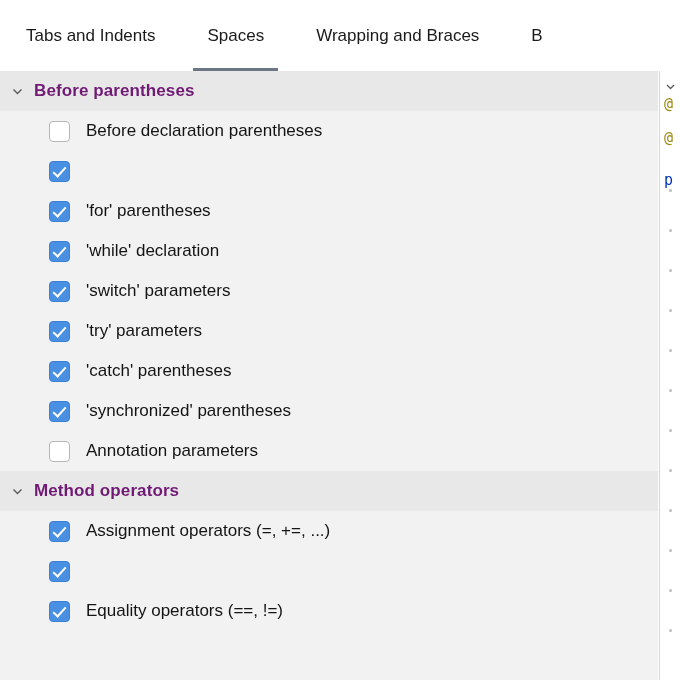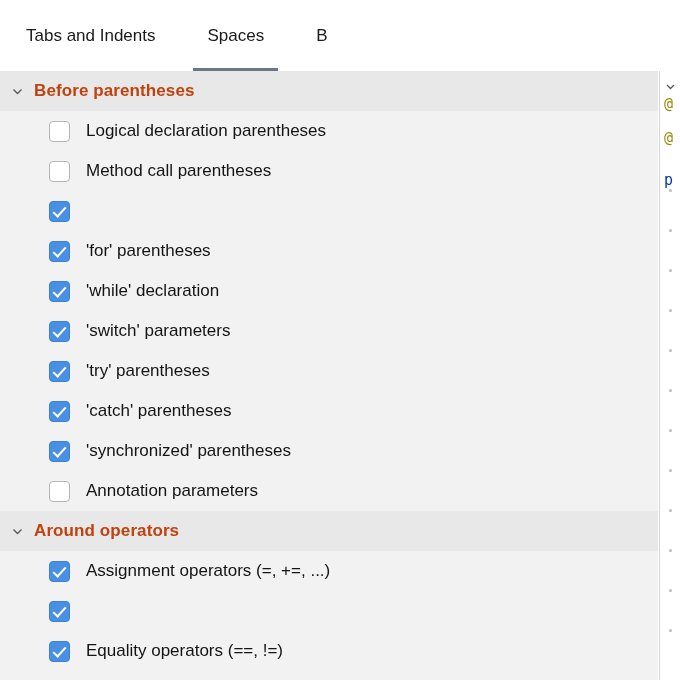--- a/index.html
+++ b/index.html
@@ -88,21 +88,21 @@
     align-items: center;
     justify-content: center;
     flex: 0 0 34px;
   }
 
   .twisty svg { display: block; }
 
   .group-label {
     font-size: 17px;
     font-weight: bold;
-    color: #c2410c;
+    color: #701a75;
     letter-spacing: 0.1px;
   }
 
   .checkbox-cell {
     width: 38px;
     flex: 0 0 38px;
     display: flex;
     align-items: center;
     justify-content: center;
     margin-left: 40px;
@@ -202,46 +202,43 @@
 <div id="app">
 
   <div class="tabbar">
     <div class="tab">
       <span>Tabs and Indents</span>
     </div>
     <div class="tab selected">
       <span>Spaces</span>
     </div>
     <div class="tab">
+      <span>Wrapping and Braces</span>
+    </div>
+    <div class="tab">
       <span>B</span>
     </div>
   </div>
 
   <div class="content">
 
     <div class="row group-row">
       <div class="twisty">
         <svg width="13" height="13" viewBox="0 0 13 13">
           <path d="M2.5 4.5 L6.5 8.5 L10.5 4.5" fill="none" stroke="#5a5a5a" stroke-width="1.4"></path>
         </svg>
       </div>
       <span class="group-label">Before parentheses</span>
     </div>
 
     <div class="row item-row">
       <div class="checkbox-cell">
           <span class="cb off"></span>
         </div>
-      <span class="item-label">Logical declaration parentheses</span>
-    </div>
-    <div class="row item-row">
-      <div class="checkbox-cell">
-          <span class="cb off"></span>
-        </div>
-      <span class="item-label">Method call parentheses</span>
+      <span class="item-label">Before declaration parentheses</span>
     </div>
     <div class="row item-row">
       <div class="checkbox-cell">
           <span class="cb on"></span>
         </div>
     </div>
     <div class="row item-row">
       <div class="checkbox-cell">
           <span class="cb on"></span>
         </div>
@@ -256,21 +253,21 @@
     <div class="row item-row">
       <div class="checkbox-cell">
           <span class="cb on"></span>
         </div>
       <span class="item-label">'switch' parameters</span>
     </div>
     <div class="row item-row">
       <div class="checkbox-cell">
           <span class="cb on"></span>
         </div>
-      <span class="item-label">'try' parentheses</span>
+      <span class="item-label">'try' parameters</span>
     </div>
     <div class="row item-row">
       <div class="checkbox-cell">
           <span class="cb on"></span>
         </div>
       <span class="item-label">'catch' parentheses</span>
     </div>
     <div class="row item-row">
       <div class="checkbox-cell">
           <span class="cb on"></span>
@@ -283,21 +280,21 @@
         </div>
       <span class="item-label">Annotation parameters</span>
     </div>
 
     <div class="row group-row">
       <div class="twisty">
         <svg width="13" height="13" viewBox="0 0 13 13">
           <path d="M2.5 4.5 L6.5 8.5 L10.5 4.5" fill="none" stroke="#5a5a5a" stroke-width="1.4"></path>
         </svg>
       </div>
-      <span class="group-label">Around operators</span>
+      <span class="group-label">Method operators</span>
     </div>
 
     <div class="row item-row">
       <div class="checkbox-cell">
           <span class="cb on"></span>
         </div>
       <span class="item-label">Assignment operators (=, +=, ...)</span>
     </div>
     <div class="row item-row">
       <div class="checkbox-cell">

